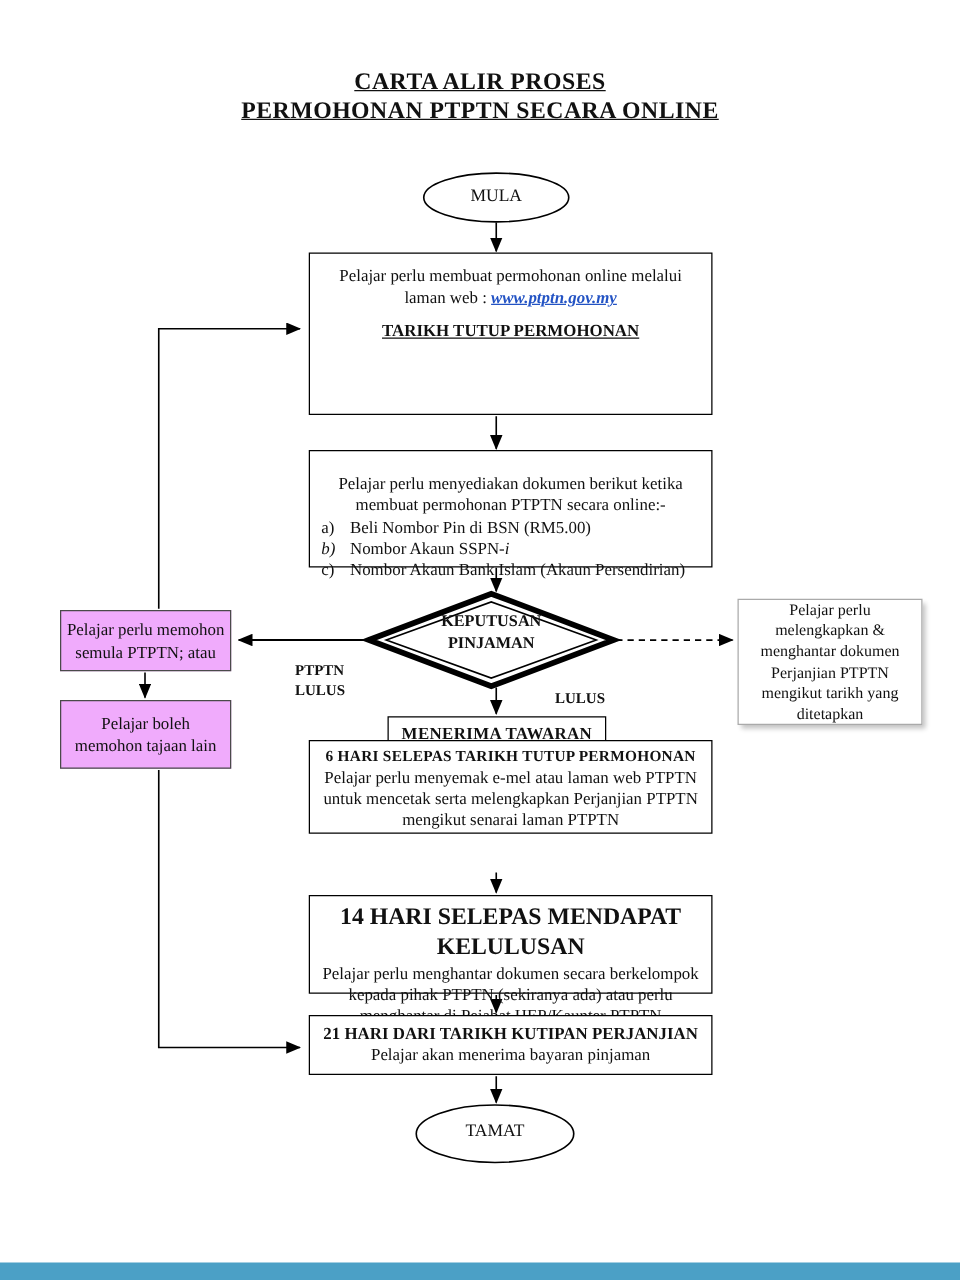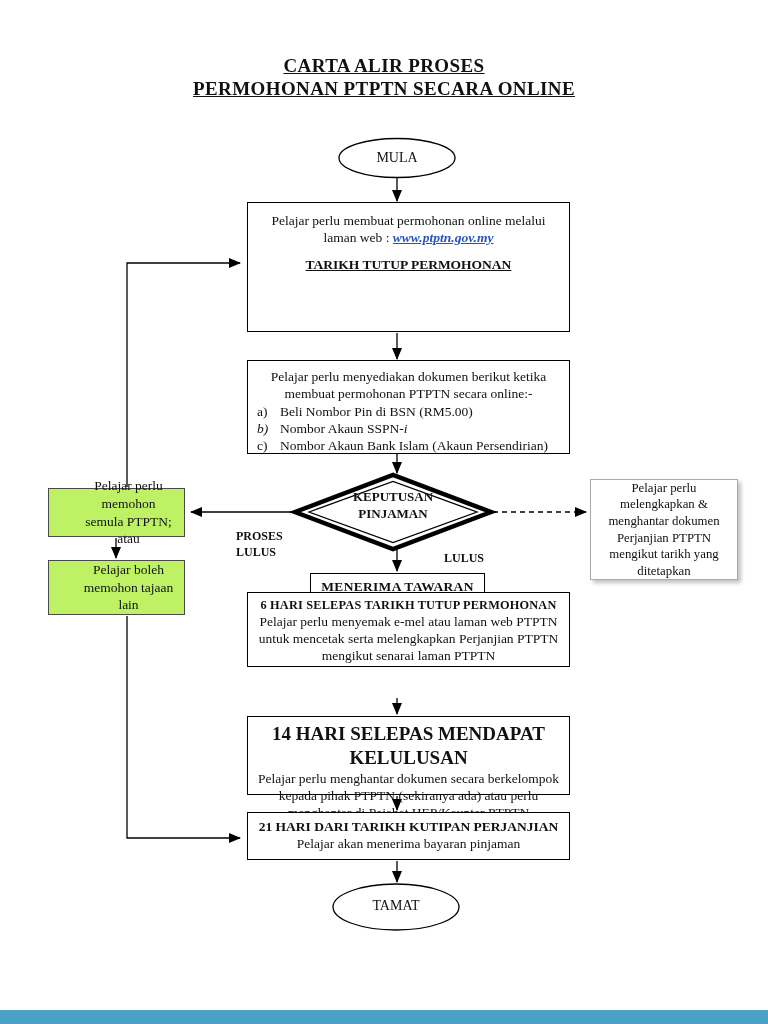--- a/index.html
+++ b/index.html
@@ -13,31 +13,31 @@
   .title span{text-decoration:underline;}
   .terminal-label{text-align:center;font-size:14px;}
   .procbox{
     border:1.4px solid #000;background:#fff;text-align:center;
     font-size:13.5px;line-height:1.26;
   }
   .box-apply{left:247px;top:202px;width:323px;height:130px;padding-top:9px;}
   .box-apply .heading{font-weight:bold;text-decoration:underline;margin-top:10px;font-size:13.5px;}
   .box-apply .note{margin-top:10px;}
   a.weblink{color:#2353c4;font-weight:bold;font-style:italic;text-decoration:underline;cursor:pointer;}
-  .box-docs{left:247px;top:360px;width:323px;height:94px;padding-top:7px;}
+  .box-docs{left:247px;top:360px;width:323px;height:94px;padding-top:17px;}
   .doc-items{text-align:left;padding-left:9px;margin-top:1px;}
   .doc-item{display:flex;}
   .doc-item .lbl{width:23px;flex:0 0 23px;}
   .italic{font-style:italic;}
   .decision-label{left:295px;top:489px;width:196px;text-align:center;font-weight:bold;font-size:13px;line-height:1.3;}
   .branch-no{left:236px;top:529px;width:60px;font-weight:bold;font-size:12px;line-height:1.32;}
   .branch-yes{left:444px;top:551px;width:60px;font-weight:bold;font-size:12px;}
   .sidebox{
-    border:1.2px solid #4a4a4a;background:#bef264;display:flex;flex-direction:column;
-    align-items:center;justify-content:center;text-align:center;font-size:13.5px;line-height:1.3;padding-left:24px;
+    border:1.2px solid #4a4a4a;background:#f0abfc;display:flex;flex-direction:column;
+    align-items:center;justify-content:center;text-align:center;font-size:13.5px;line-height:1.3;
   }
   .box-reapply{left:48px;top:488px;width:137px;height:49px;}
   .box-other{left:48px;top:560px;width:137px;height:55px;}
   .box-agreement{
     left:590px;top:479px;width:148px;height:101px;background:#fff;
     border:1px solid #aaa;box-shadow:3px 3px 4px #c2c2c2;
     display:flex;flex-direction:column;align-items:center;justify-content:center;
     text-align:center;font-size:12.8px;line-height:1.3;
   }
   .box-offer{
@@ -121,21 +121,21 @@
       </div>
     </div>
   </div>
 
   <div class="abs decision-label">
     <div>KEPUTUSAN</div>
     <div>PINJAMAN</div>
   </div>
 
   <div class="abs branch-no">
-    <div>PROSES</div>
+    <div>PTPTN</div>
     <div>LULUS</div>
   </div>
   <div class="abs branch-yes">LULUS</div>
 
   <div class="abs sidebox box-reapply">
     <div>Pelajar perlu memohon</div>
     <div>semula PTPTN; atau</div>
   </div>
   <div class="abs sidebox box-other">
     <div>Pelajar boleh</div>

